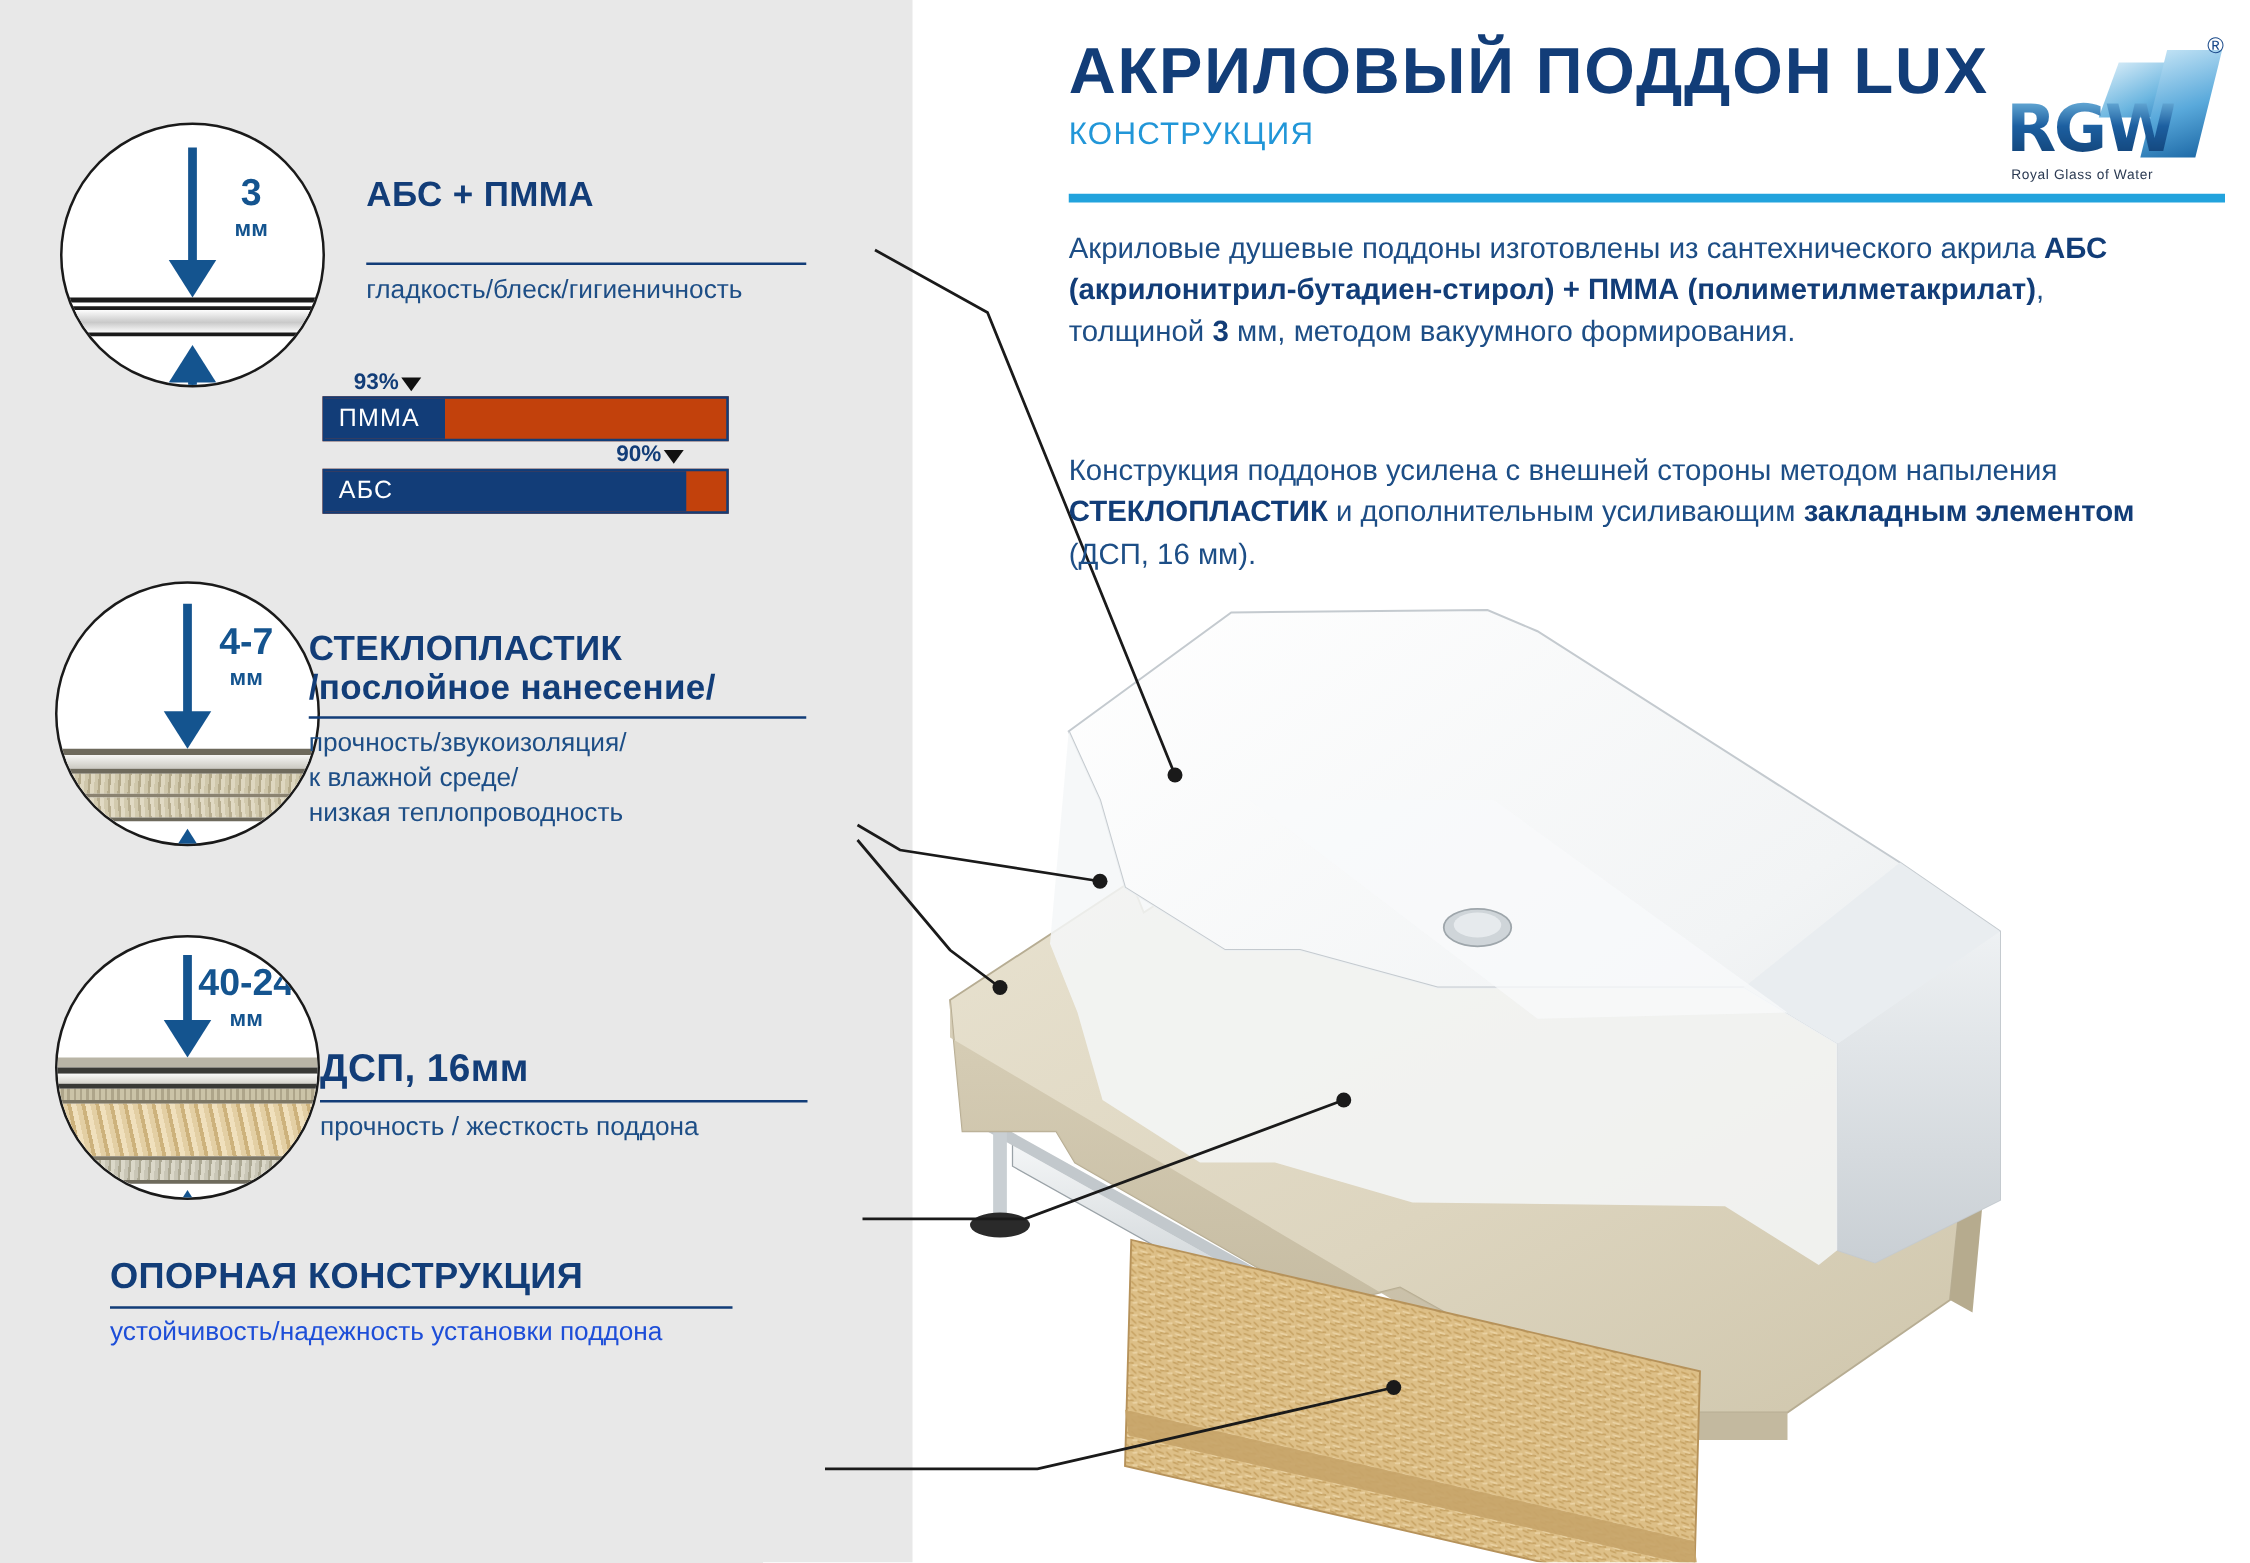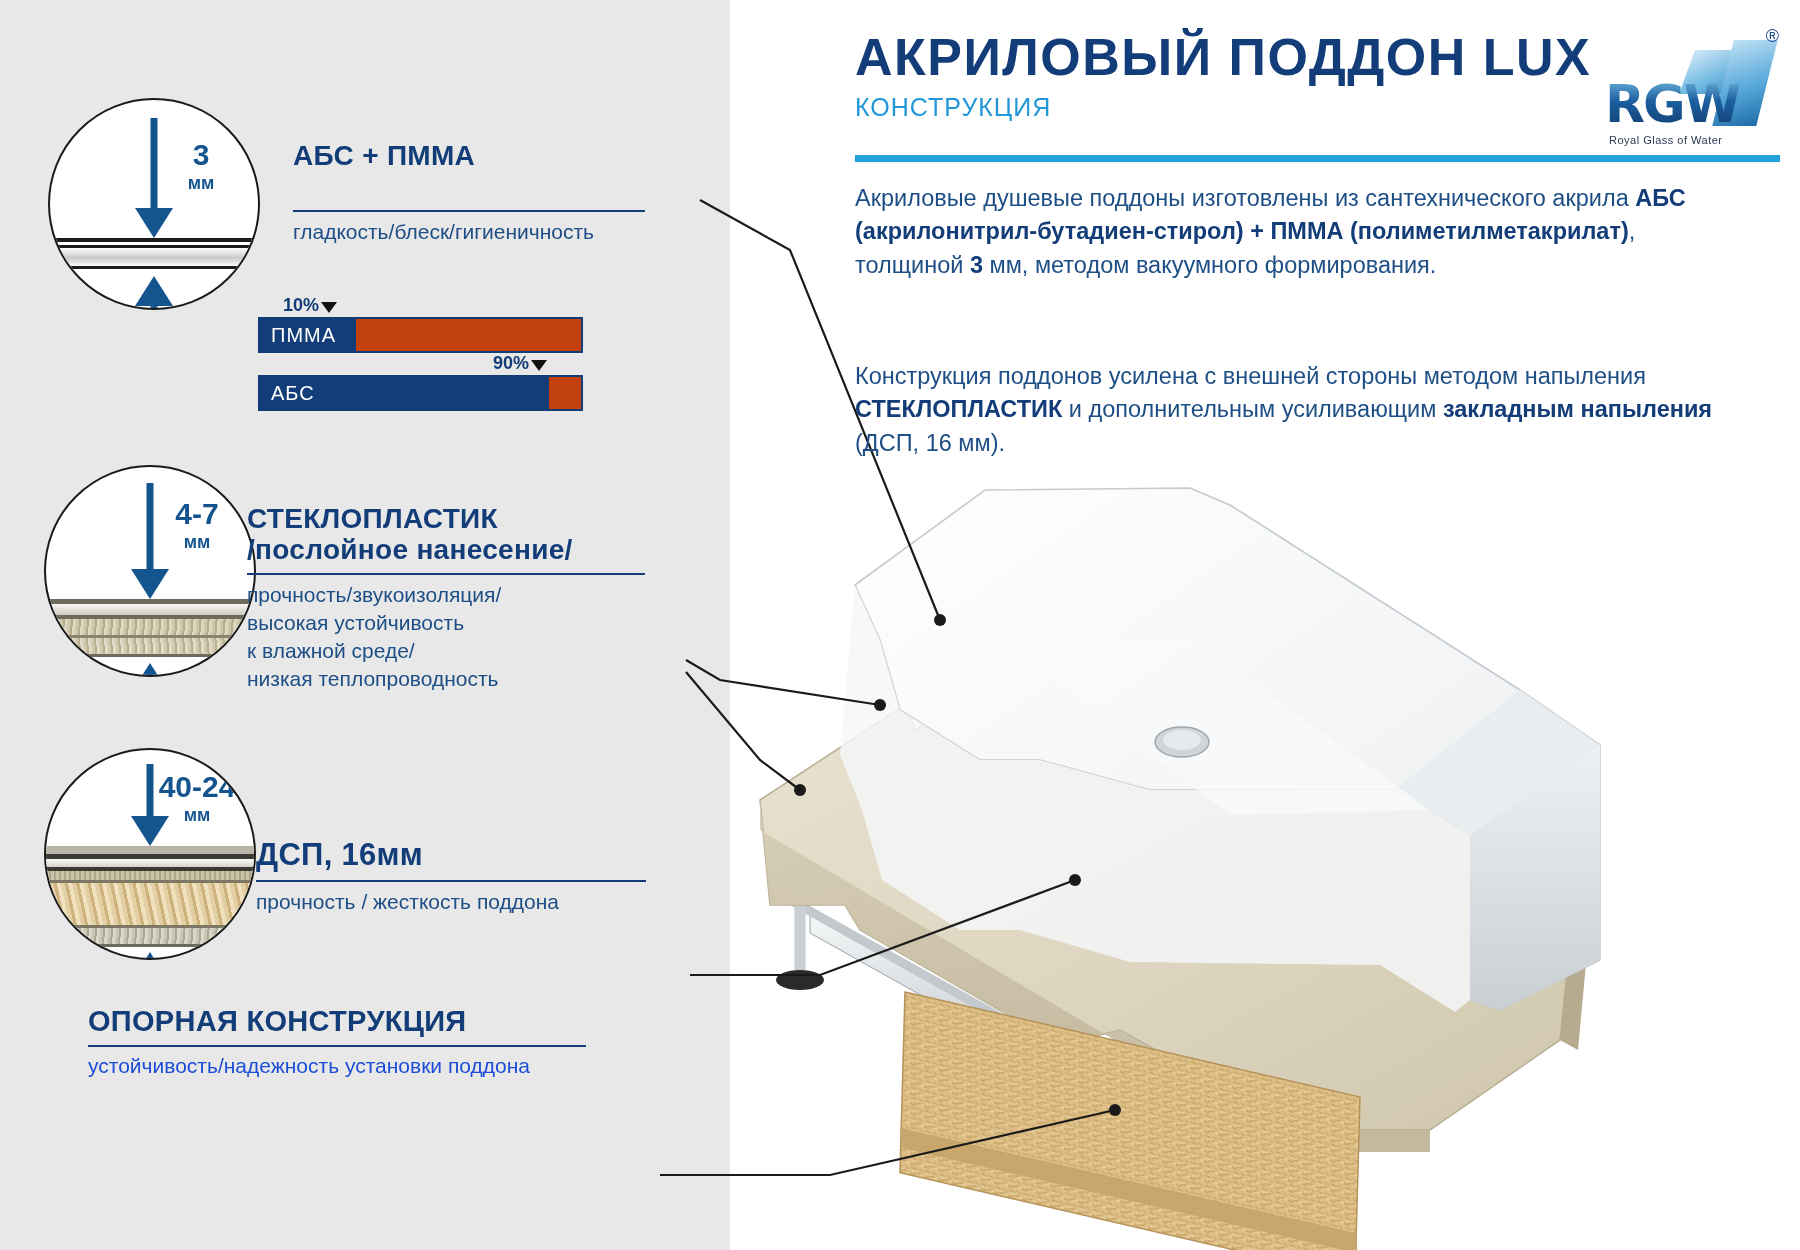--- a/index.html
+++ b/index.html
@@ -285,21 +285,21 @@
 
   <div class="logo-wrap">
     <div class="logo-shape a"></div>
     <div class="logo-shape b"></div>
     <div class="logo-reg">®</div>
     <div class="logo-rgw">RGW</div>
     <div class="logo-tag">Royal Glass of Water</div>
   </div>
 
   <div class="para para1"><span>Акриловые душевые поддоны изготовлены из сантехнического акрила </span><b>АБС (акрилонитрил-бутадиен-стирол) + ПММА (полиметилметакрилат)</b><span>, толщиной </span><b>3</b><span> мм, методом вакуумного формирования.</span></div>
-  <div class="para para2"><span>Конструкция поддонов усилена с внешней стороны методом напыления </span><b>СТЕКЛОПЛАСТИК</b><span> и дополнительным усиливающим </span><b>закладным напыления</b><span> (ДСП, 16 мм).</span></div>
+  <div class="para para2"><span>Конструкция поддонов усилена с внешней стороны методом напыления </span><b>СТЕКЛОПЛАСТИК</b><span> и дополнительным усиливающим </span><b>закладным элементом</b><span> (ДСП, 16 мм).</span></div>
 
   <div class="callout" style="left:48px; top:98px; width:660px; height:215px;">
     <div class="circ">
       <div class="stem" style="top:18px; height:96px;"></div>
       <div class="head-dn" style="top:108px;"></div>
       <div class="layer" style="top:138px; height:4px; background:#1b1b1b;"></div>
       <div class="layer" style="top:145px; height:3px; background:#1b1b1b;"></div>
       <div class="layer" style="top:148px; height:18px; background:linear-gradient(180deg,#fdfdfd,#c9c9c9 55%,#fbfbfb);"></div>
       <div class="layer" style="top:166px; height:3px; background:#1b1b1b;"></div>
       <div class="head-up" style="top:176px;"></div>
@@ -311,21 +311,21 @@
     </div>
     <div class="co-title" style="left:245px; top:42px; width:420px;">
       <div>АБС + ПММА</div>
     </div>
     <div class="co-rule" style="left:245px; top:112px; width:352px;"></div>
     <div class="co-desc" style="left:245px; top:120px; width:420px;">гладкость/блеск/гигиеничность</div>
   </div>
 
   <div class="barwrap" style="left:258px; top:295px;">
     <div class="pct" style="left:25px; top:0px;">
-      <span>10%</span><i class="tri"></i>
+      <span>93%</span><i class="tri"></i>
     </div>
     <div class="bar" style="position:absolute; left:0; top:22px;">
       <div class="fill" style="width:30%;"></div>
       <div class="blabel">ПММА</div>
     </div>
     <div class="pct" style="left:235px; top:58px;">
       <span>90%</span><i class="tri"></i>
     </div>
     <div class="bar" style="position:absolute; left:0; top:80px;">
       <div class="fill" style="width: 90%;"></div>
@@ -350,21 +350,20 @@
         <span class="u">мм</span>
       </div>
     </div>
     <div class="co-title" style="left:203px; top:38px; width:460px;">
       <div>СТЕКЛОПЛАСТИК</div>
       <div>/послойное нанесение/</div>
     </div>
     <div class="co-rule" style="left:203px; top:108px; width:398px;"></div>
     <div class="co-desc" style="left:203px; top:116px; width:420px;">
       <div>прочность/звукоизоляция/</div>
-      <div>высокая устойчивость</div>
       <div>к влажной среде/</div>
       <div>низкая теплопроводность</div>
     </div>
   </div>
 
   <div class="callout" style="left:44px; top:748px; width:660px; height:215px;">
     <div class="circ">
       <div class="stem" style="top:14px; height:58px;"></div>
       <div class="head-dn" style="top:66px;"></div>
       <div class="layer" style="top:96px; height:8px; background:#b9b5a6;"></div>

